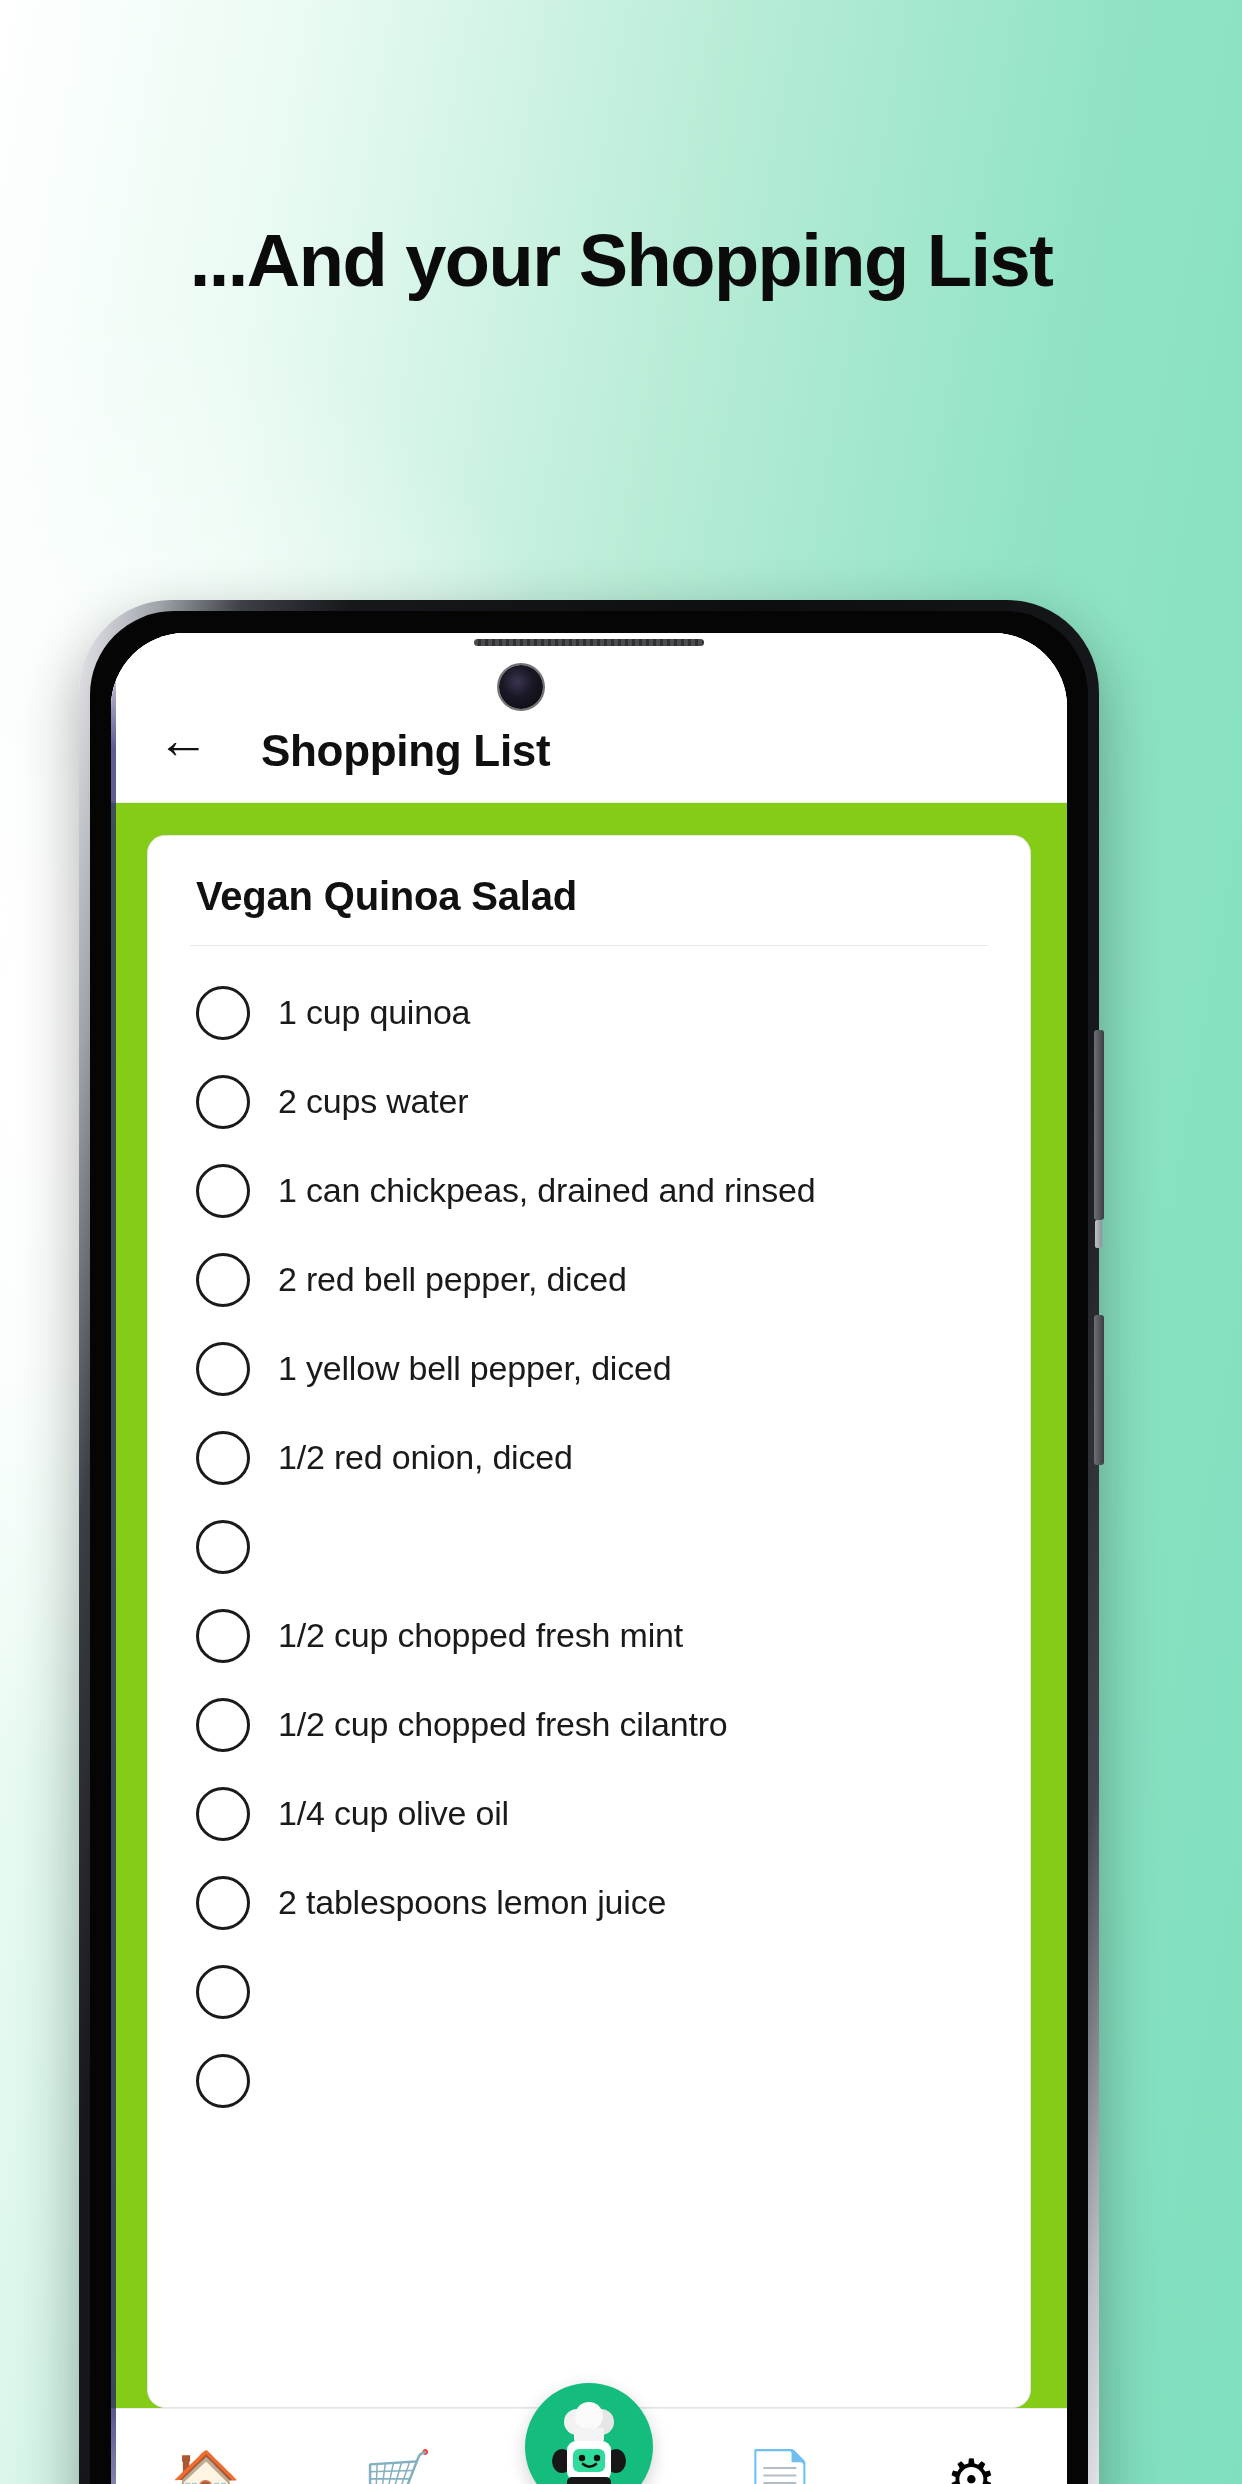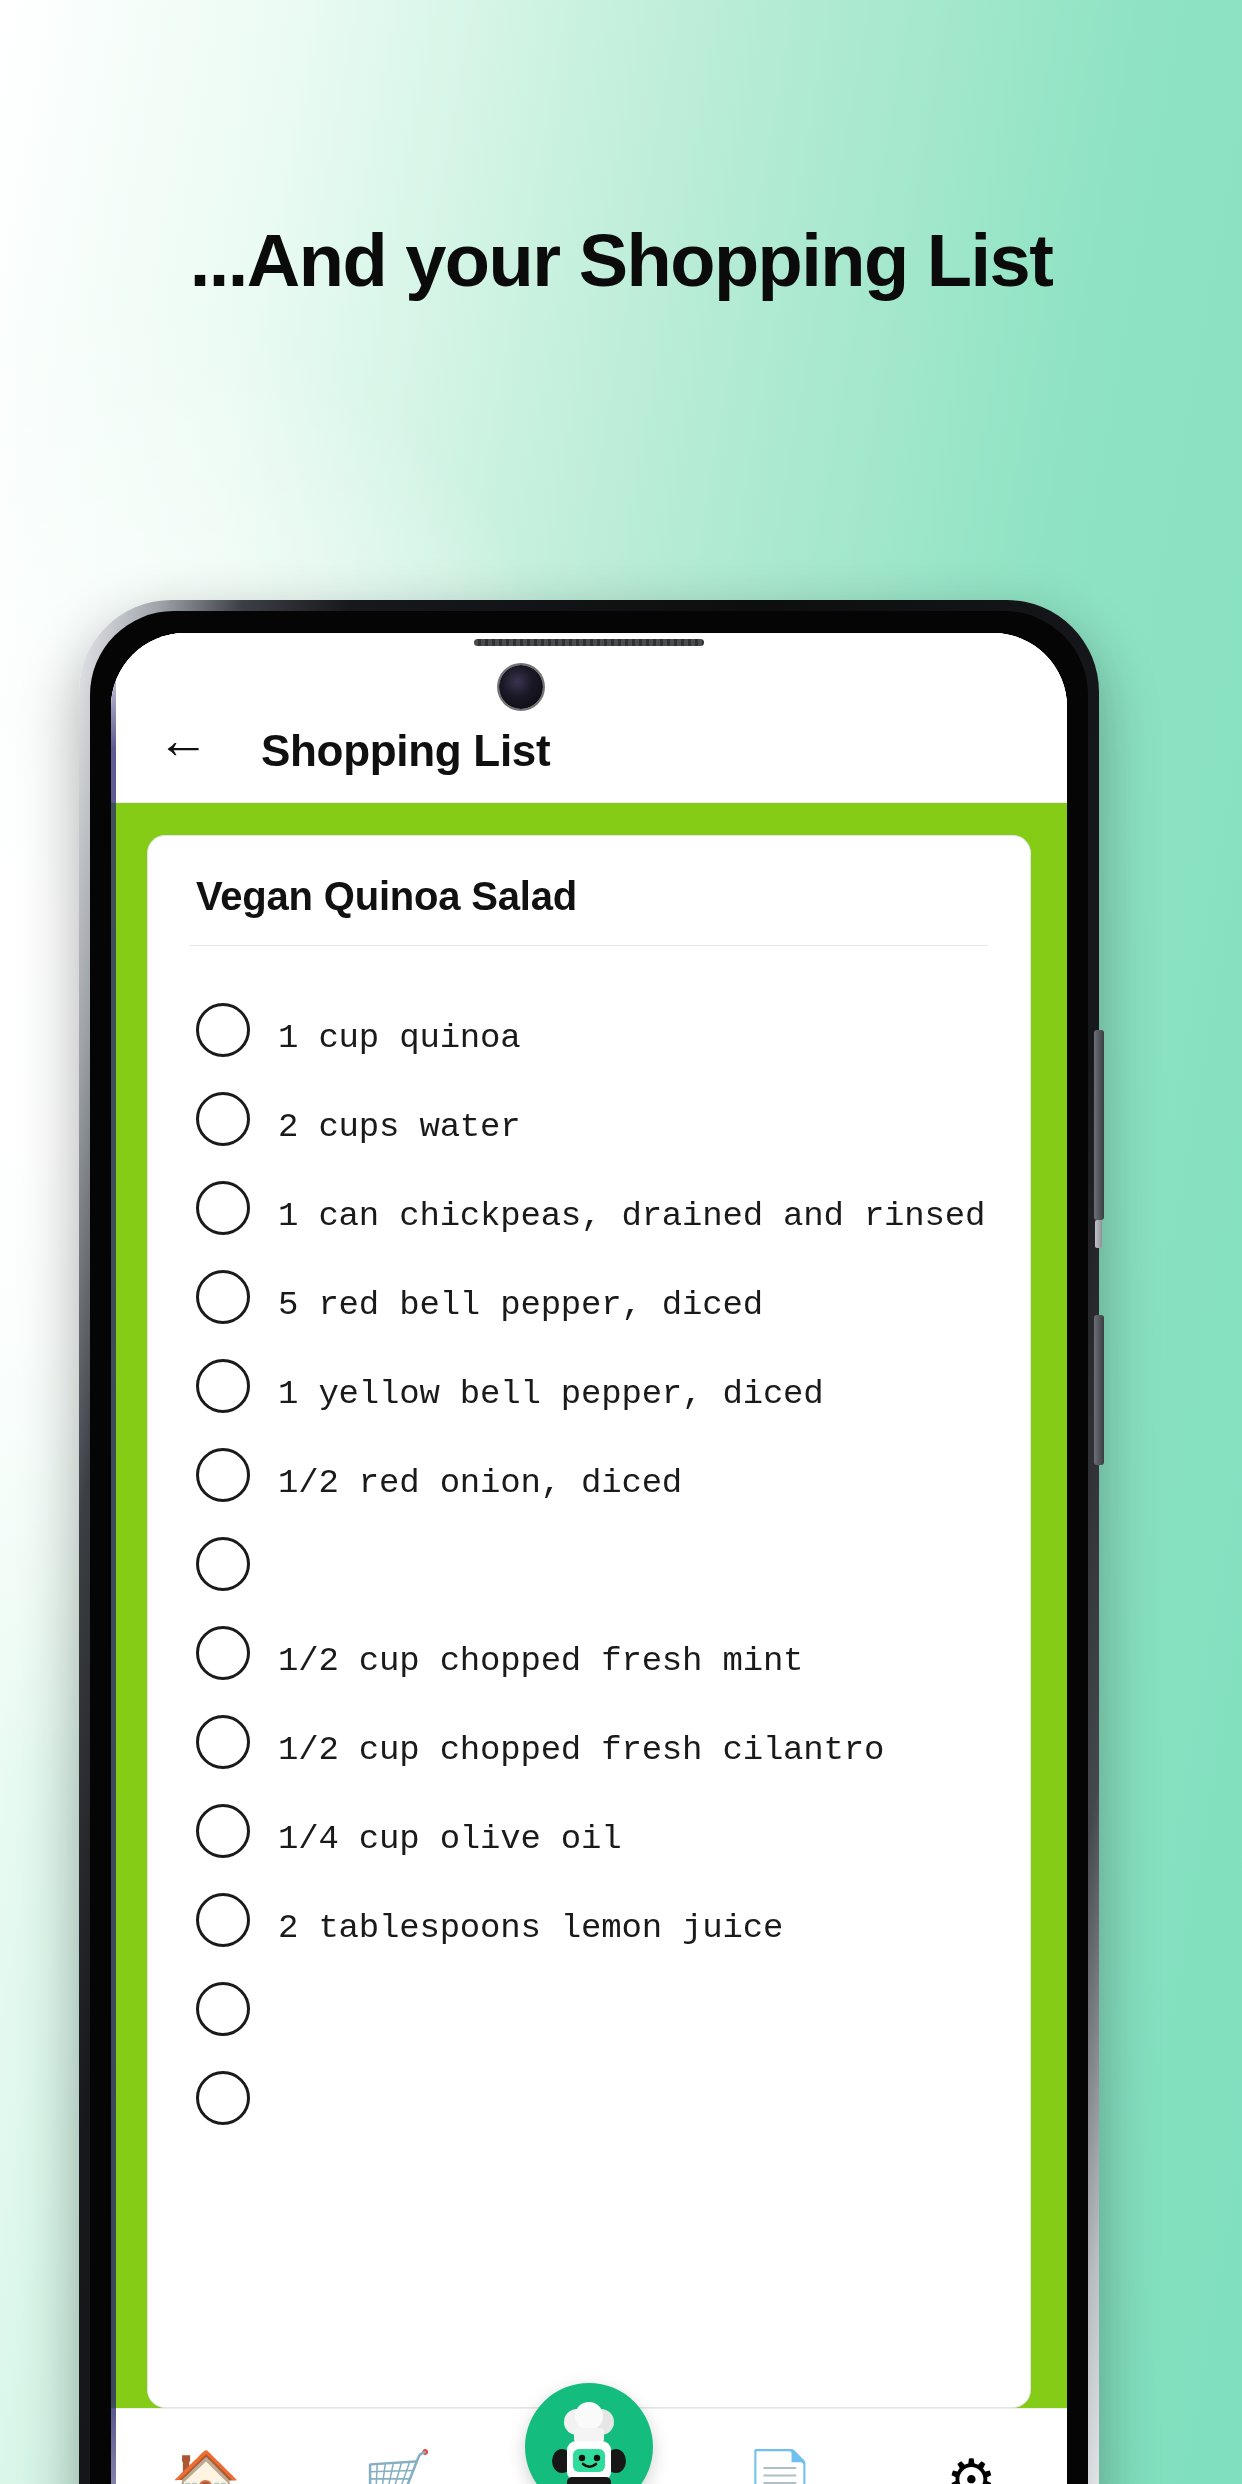--- a/index.html
+++ b/index.html
@@ -118,25 +118,24 @@
   .card-title {
     font-size:40px; font-weight:bold; color:#111;
     padding:0 48px 26px 48px;
     letter-spacing:-.2px;
   }
   .card-divider {
     height:1px; background:#e8e8e8; margin:0 42px;
   }
   .ing-list { padding:22px 0 0 0; }
   .ing-row {
-    display:flex; align-items:flex-end;
+    display:flex; align-items:center;
     padding:0 48px;
     height:89px;
     cursor:pointer;
-    font-family:Liberation Mono, monospace;
   }
   .checkbox {
     width:54px; height:54px; flex:0 0 54px;
     border:3px solid #1a1a1a;
     border-radius:50%;
     background:#fff;
   }
   .ing-text {
     margin-left:28px;
     font-size:34px; color:#1a1a1a;
@@ -203,21 +202,21 @@
                 <div class="ing-row">
                   <div class="checkbox"></div>
                   <div class="ing-text">2 cups water</div>
                 </div>
                 <div class="ing-row">
                   <div class="checkbox"></div>
                   <div class="ing-text">1 can chickpeas, drained and rinsed</div>
                 </div>
                 <div class="ing-row">
                   <div class="checkbox"></div>
-                  <div class="ing-text">5 red bell pepper, diced</div>
+                  <div class="ing-text">2 red bell pepper, diced</div>
                 </div>
                 <div class="ing-row">
                   <div class="checkbox"></div>
                   <div class="ing-text">1 yellow bell pepper, diced</div>
                 </div>
                 <div class="ing-row">
                   <div class="checkbox"></div>
                   <div class="ing-text">1/2 red onion, diced</div>
                 </div>
                 <div class="ing-row">

